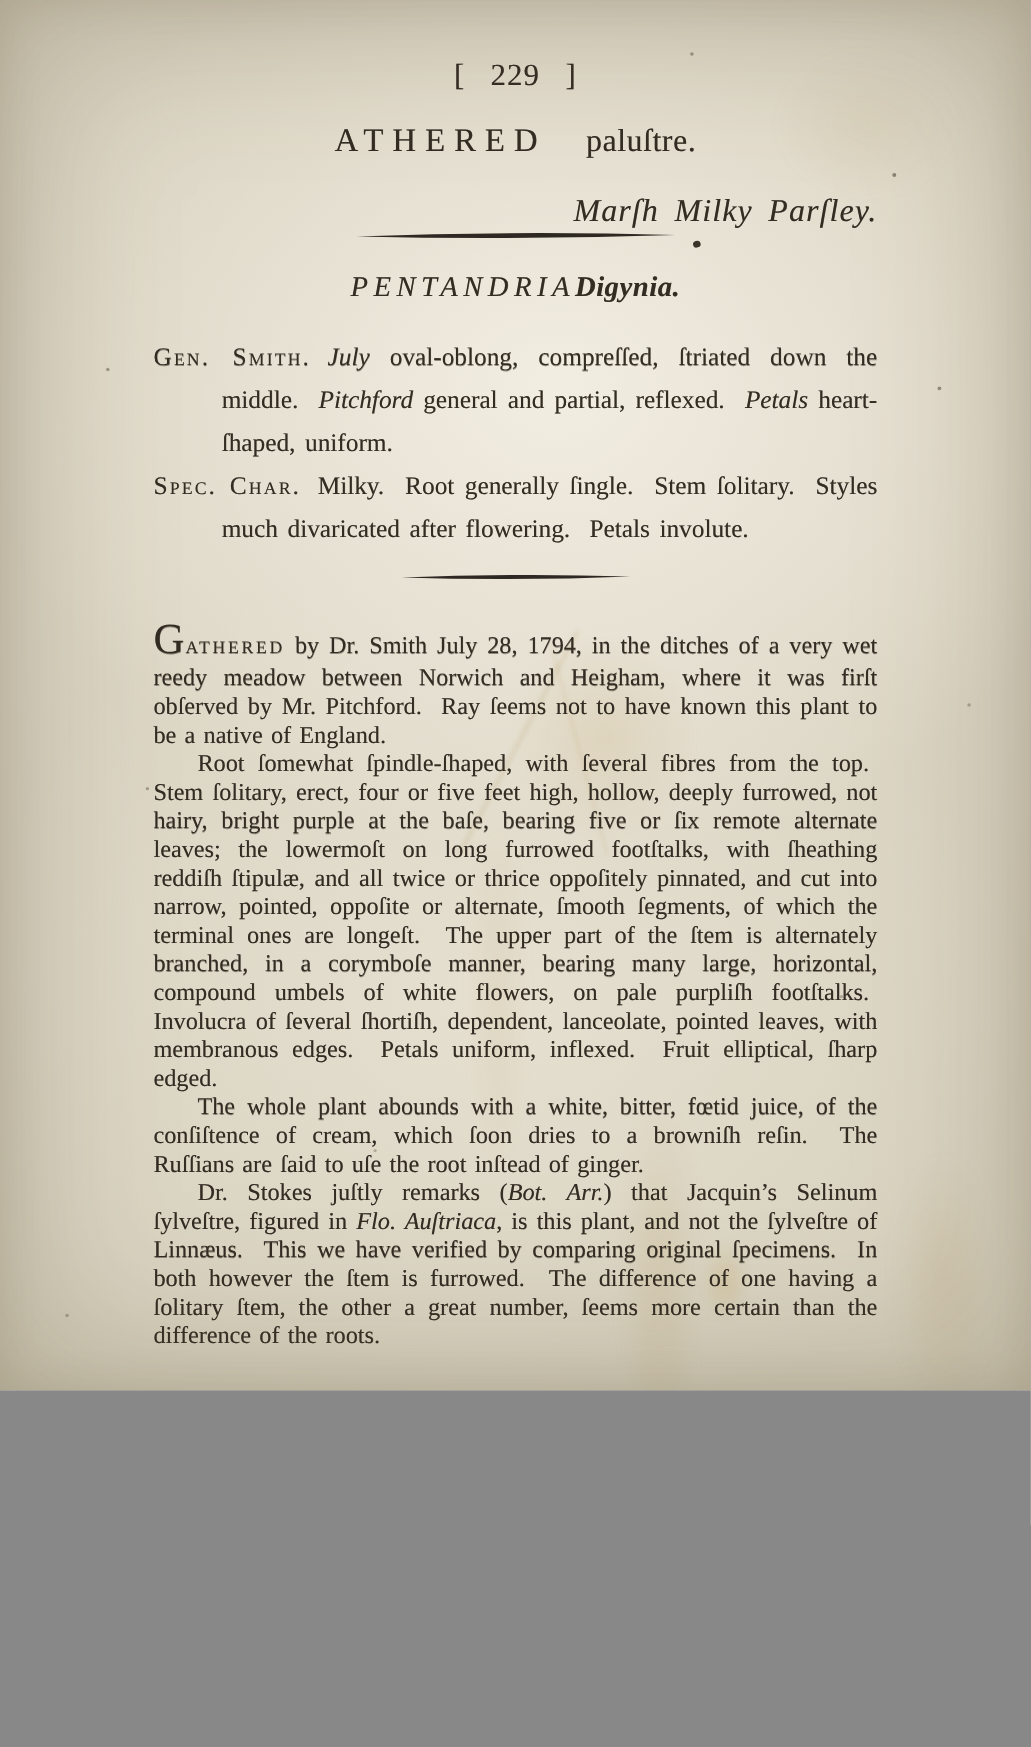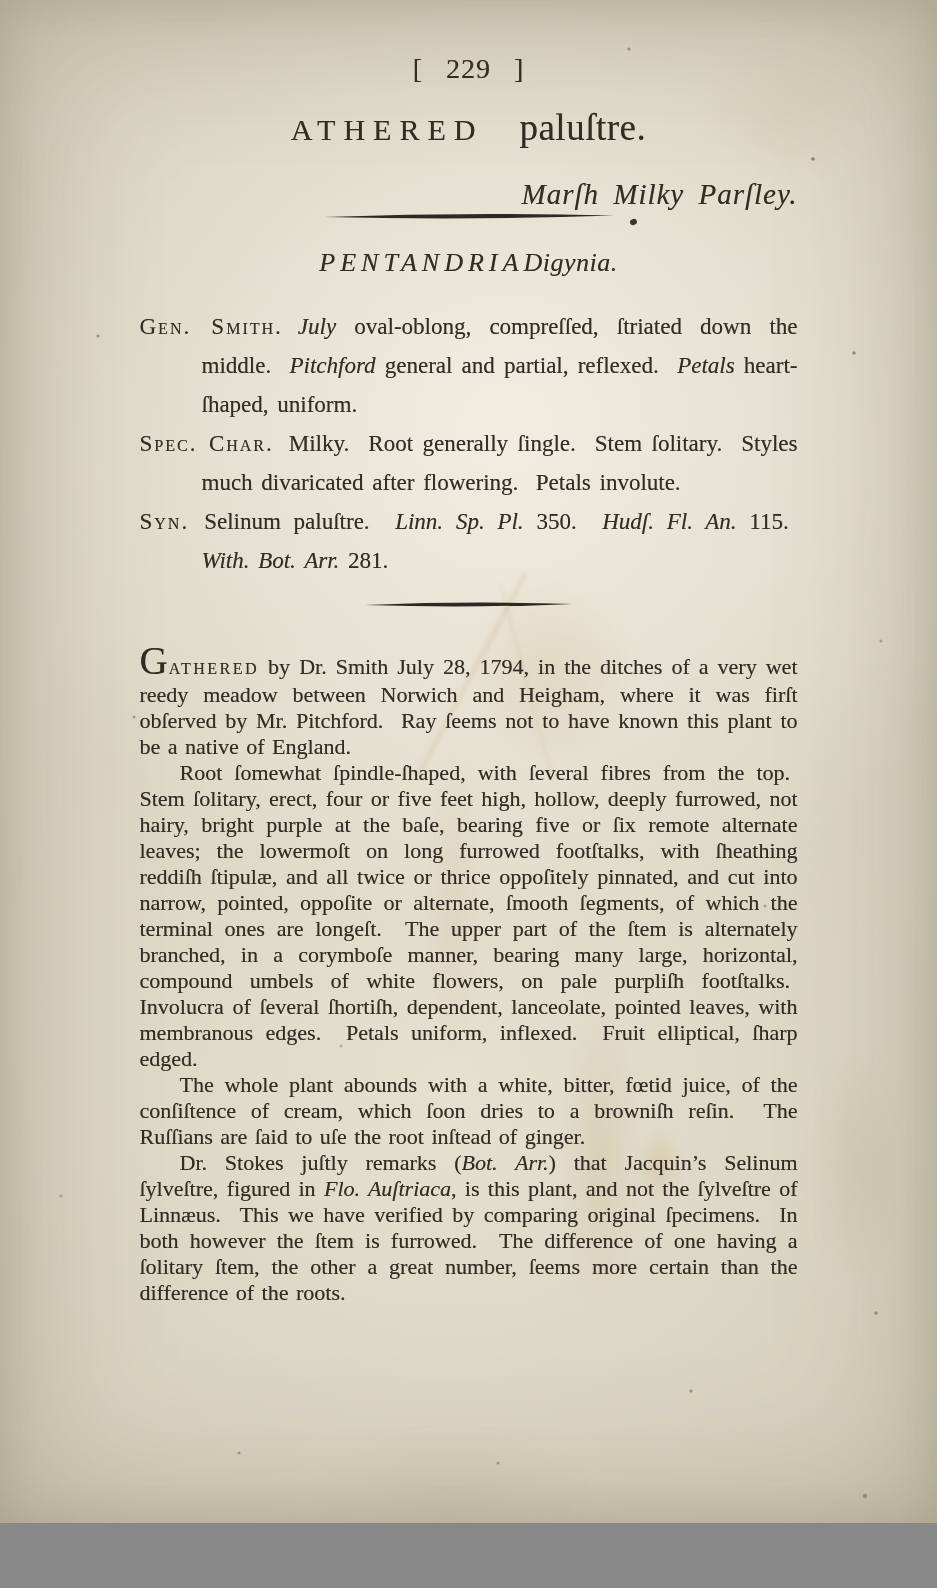--- a/index.html
+++ b/index.html
@@ -1,19 +1,19 @@
 <!DOCTYPE html>
 <html><head>
 <meta charset="utf-8">
 <style>
   html, body { margin: 0; padding: 0; background: #888; }
   .page {
     position: relative;
     width: 937px;
-    height: 1523px;
+    height: 1264px;
     overflow: hidden;
     background-color: #d9d3c1;
     background-image:
       radial-gradient(90% 55% at 54% 28%, rgba(246,242,231,0.85) 0%, rgba(246,242,231,0) 62%),
       radial-gradient(80% 50% at 48% 72%, rgba(236,231,217,0.65) 0%, rgba(236,231,217,0) 65%),
       linear-gradient(180deg, #d8d2c0 0%, #dcd6c5 42%, #d6d0bd 100%);
     font-family: "Liberation Serif", "DejaVu Serif", serif;
     color: #332c23;
   }
   .stain { position: absolute; pointer-events: none; }
@@ -55,33 +55,33 @@
     position: relative; z-index: 2;
     width: 658px; margin: 0 auto; padding-top: 54px;
     text-shadow: 0.2px 0.3px 0.6px rgba(53,46,37,0.5);
   }
   .page-number {
     text-align: center; font-size: 28px; line-height: 30px;
     word-spacing: 15px; letter-spacing: 1px; margin-bottom: 26px;
   }
   .title { text-align: center; line-height: 36px; margin-bottom: 24px; white-space: nowrap; }
   .genus   { font-size: 30px; letter-spacing: 8px; }
-  .species { font-size: 37px; margin-left: 36px; letter-spacing: 0.5px; text-align: center; }
+  .species { font-size: 29px; margin-left: 36px; letter-spacing: 0.5px; text-align: center; }
   .common  { text-align: right; font-style: italic; font-size: 29px; line-height: 34px;
              letter-spacing: 1px; word-spacing: 6px; margin-bottom: 0; }
   .rule { text-align: center; height: 10px; line-height: 0; }
   .rule svg { display: inline-block; }
   .rule path { fill: #2e2822; }
   .rule-top { margin-bottom: 26px; }
   .rule-mid { margin-top: 20px; margin-bottom: 44px; }
   .ink-dot { position: absolute; left: 630px; top: 219px; width: 7px; height: 6px;
              border-radius: 50%; background: #3b342b; transform: rotate(-20deg); z-index: 2; }
   .classification { text-align: center; font-style: italic; font-size: 26px; line-height: 32px; margin-bottom: 28px; }
   .tax-class { letter-spacing: 5px; }
-  .tax-order { margin-left: 0; letter-spacing: 0.5px; }
+  .tax-order { margin-left: 0; letter-spacing: 0.5px; font-weight: bold; }
   .entries p.entry {
     margin: 0; font-size: 23px; line-height: 39px;
     text-align: justify; word-spacing: 3px;
     padding-left: 62px; text-indent: -62px;
   }
   .entry-label { font-variant: small-caps; letter-spacing: 2px; padding-right: 15px; }
   .it { font-style: italic; }
   .bodytext p.bp {
     margin: 0; font-size: 22px; line-height: 26px;
     text-align: justify; word-spacing: 2px; hyphens: none;
@@ -117,21 +117,20 @@
 
     <div class="rule rule-top"><svg width="292" height="10" viewBox="0 0 292 10" aria-hidden="true">
           <path d="M1,6 Q146,0.6 291,4.6 Q146,9.4 1,6 Z"></path>
         </svg></div>
 
     <div class="classification"><span class="tax-class">PENTANDRIA</span><span class="tax-order">Digynia.</span></div>
 
     <div class="entries">
       <p class="entry"><span class="entry-label">Gen. Smith.</span><span class="it">July</span><span> oval-oblong, compreſſed, ſtriated down the middle.&nbsp; </span><span class="it">Pitchford</span><span> general and partial, reflexed.&nbsp; </span><span class="it">Petals</span><span> heart-ſhaped, uniform.</span></p>
       <p class="entry"><span class="entry-label">Spec. Char.</span><span>Milky.&nbsp; Root generally ſingle.&nbsp; Stem ſolitary.&nbsp; Styles much divaricated after flowering.&nbsp; Petals involute.</span></p>
-      <p class="entry"><span class="entry-label">Syn.</span><span>Selinum paluſtre.&nbsp; </span><span class="it">Linn. Sp. Pl.</span><span> 350.&nbsp; </span><span class="it">Hudſ. Fl. An.</span><span> 115.&nbsp; </span><span class="it">With. Bot. Arr.</span><span> 281.</span></p>
     </div>
 
     <div class="rule rule-mid"><svg width="210" height="9" viewBox="0 0 210 9" aria-hidden="true">
           <path d="M1,5 Q105,0.8 209,4 Q105,8.2 1,5 Z"></path>
         </svg></div>
 
     <div class="bodytext">
       <p class="bp"><span class="initial">G</span><span class="lead">ATHERED</span><span> by Dr. Smith July 28, 1794, in the ditches of a very wet reedy meadow between Norwich and Heigham, where it was firſt obſerved by Mr. Pitchford.&nbsp; Ray ſeems not to have known this plant to be a native of England.</span></p>
       <p class="bp indent">Root ſomewhat ſpindle-ſhaped, with ſeveral fibres from the top.&nbsp; Stem ſolitary, erect, four or five feet high, hollow, deeply furrowed, not hairy, bright purple at the baſe, bearing five or ſix remote alternate leaves; the lowermoſt on long furrowed footſtalks, with ſheathing reddiſh ſtipulæ, and all twice or thrice oppoſitely pinnated, and cut into narrow, pointed, oppoſite or alternate, ſmooth ſegments, of which the terminal ones are longeſt.&nbsp; The upper part of the ſtem is alternately branched, in a corymboſe manner, bearing many large, horizontal, compound umbels of white flowers, on pale purpliſh footſtalks.&nbsp; Involucra of ſeveral ſhortiſh, dependent, lanceolate, pointed leaves, with membranous edges.&nbsp; Petals uniform, inflexed.&nbsp; Fruit elliptical, ſharp edged.</p>
       <p class="bp indent">The whole plant abounds with a white, bitter, fœtid juice, of the conſiſtence of cream, which ſoon dries to a browniſh reſin.&nbsp; The Ruſſians are ſaid to uſe the root inſtead of ginger.</p>

